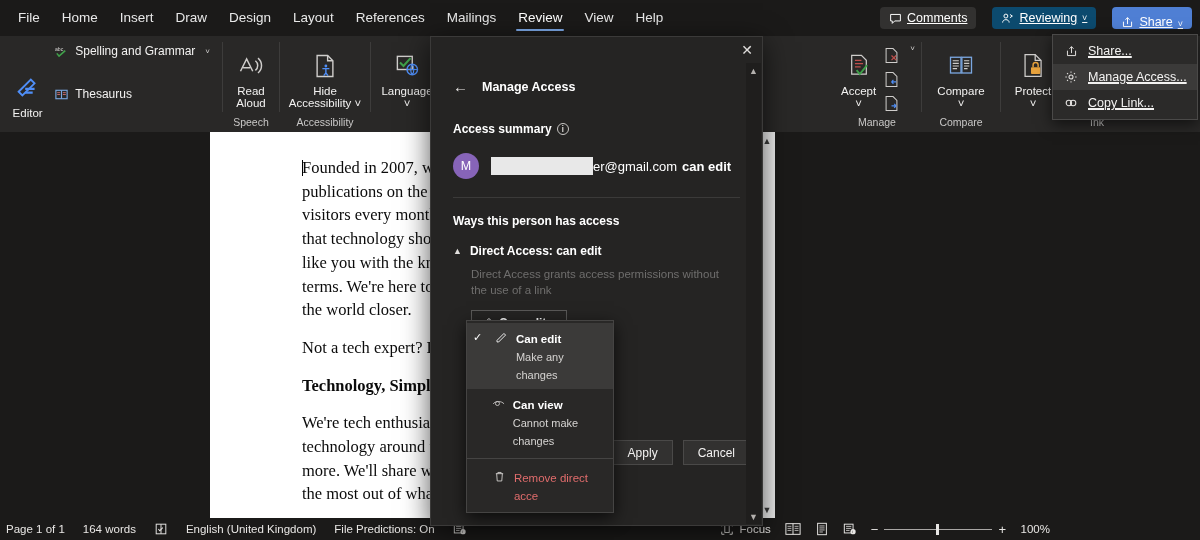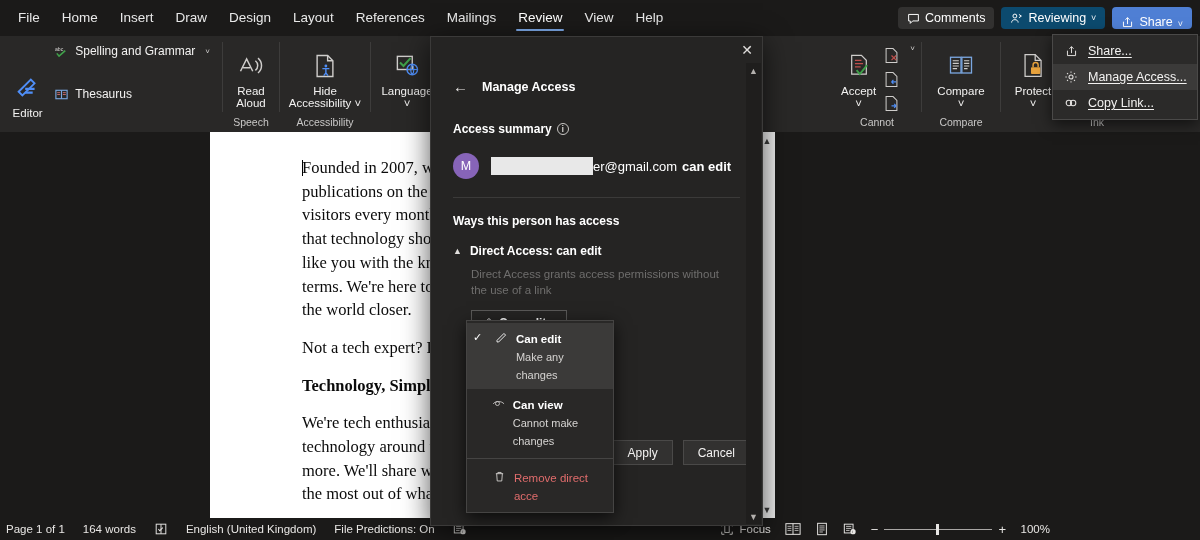--- a/index.html
+++ b/index.html
@@ -24,21 +24,21 @@
     position: relative; white-space: nowrap; cursor: default;
   }
   .menu-tab.active { color: #ffffff; font-weight: 400; }
   .menu-tab.active::after {
     content: ""; position: absolute; left: 8px; right: 8px; bottom: 2px;
     height: 2px; background: #7ca9e8; border-radius: 1px;
   }
 
   .menubar-right {
     position: absolute; right: 8px; top: 7px;
-    display: flex; align-items: center; gap: 7px;
+    display: flex; align-items: center; gap: 16px; text-decoration: underline;
   }
   .btn-pill {
     display: flex; align-items: center; gap: 5px;
     height: 22px; padding: 0 9px; border-radius: 4px;
     font-size: 12.5px; white-space: nowrap; cursor: default;
   }
   .btn-comments { background: #323130; color: #fff; }
   .btn-blue { background: #0c4a6e; color: #ffffff; }
   .btn-blue.share { background: #4f7fd4; align-items: flex-end; }
   .caret { font-size: 9px; opacity: .95; }
@@ -78,21 +78,21 @@
 
   
   .share-menu {
     position: absolute; top: 34px; right: 2px; width: 146px;
     background: #2b2a29; border: 1px solid #4a4948;
     box-shadow: 0 4px 14px rgba(0,0,0,.6);
     padding: 3px 0; z-index: 60;
   }
   .share-item {
     display: flex; align-items: center; gap: 9px; height: 26px; padding: 0 10px;
-    font-size: 12.5px; color: #f3f2f1; cursor: default;
+    font-size: 12.5px; color: #f3f2f1; cursor: default; text-decoration: underline;
   }
   .share-item .mi { width: 16px; display: flex; align-items: center; justify-content: center; }
   .share-item .ml { text-decoration: underline; text-underline-offset: 2px; }
   .share-item.sel { background: #3b3a39; }
 
   
   .docarea {
     position: absolute; top: 132px; left: 0; width: 1200px; height: 386px;
     background: #1b1a19;
   }
@@ -444,21 +444,21 @@
             </div>
             <div class="ic">
               <svg width="17" height="17" viewBox="0 0 22 22">
                   <path d="M4 2h9l5 5v13H4z" fill="none" stroke="#cfcdcb" stroke-width="1.3"></path>
                   <path d="M11 14h6m0 0l-2.5-2.5M17 14l-2.5 2.5" fill="none" stroke="#4f8ef7" stroke-width="1.5"></path>
                 </svg>
             </div>
           </div>
           <div class="chev-sm" style="align-self:flex-start;margin-top:6px;">˅</div>
         </div>
-        <div class="grp-label">Cannot</div>
+        <div class="grp-label">Manage</div>
       </div>
       <div class="grp-sep"></div>
 
       <div class="grp" style="width:78px;">
         <div class="grp-body" style="justify-content:center;">
           <div class="bigbtn" style="width:70px;">
             <span class="bi">
               <svg width="28" height="28" viewBox="0 0 32 32">
                   <rect x="4" y="6" width="12" height="18" fill="none" stroke="#7aa7e0" stroke-width="1.5"></rect>
                   <rect x="17" y="6" width="11" height="18" fill="none" stroke="#7aa7e0" stroke-width="1.5"></rect>

